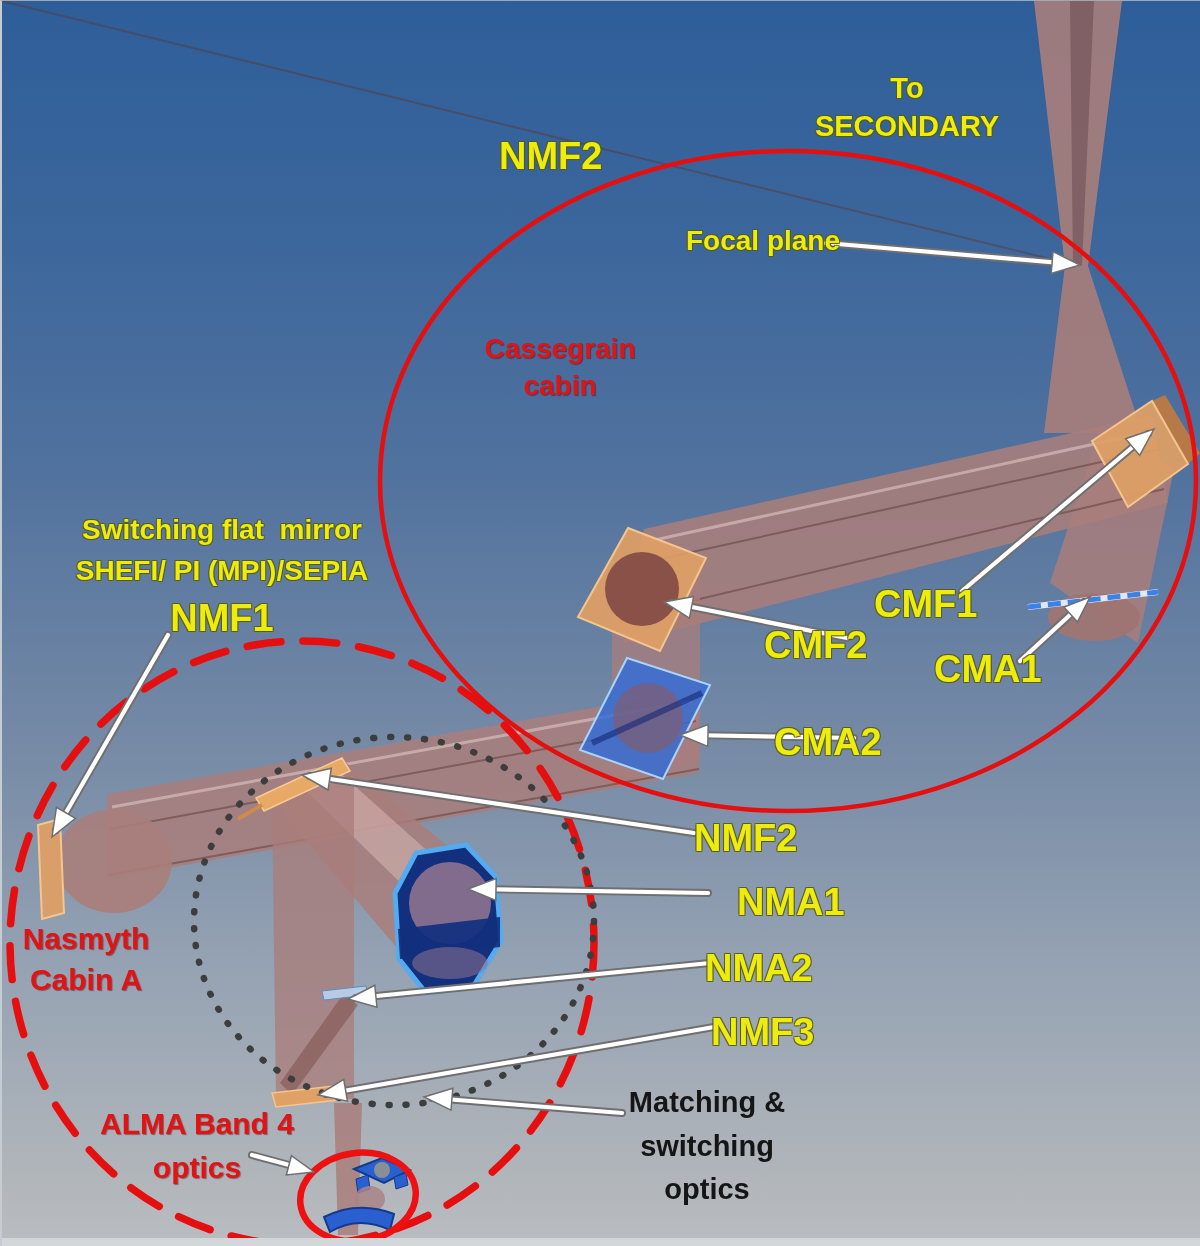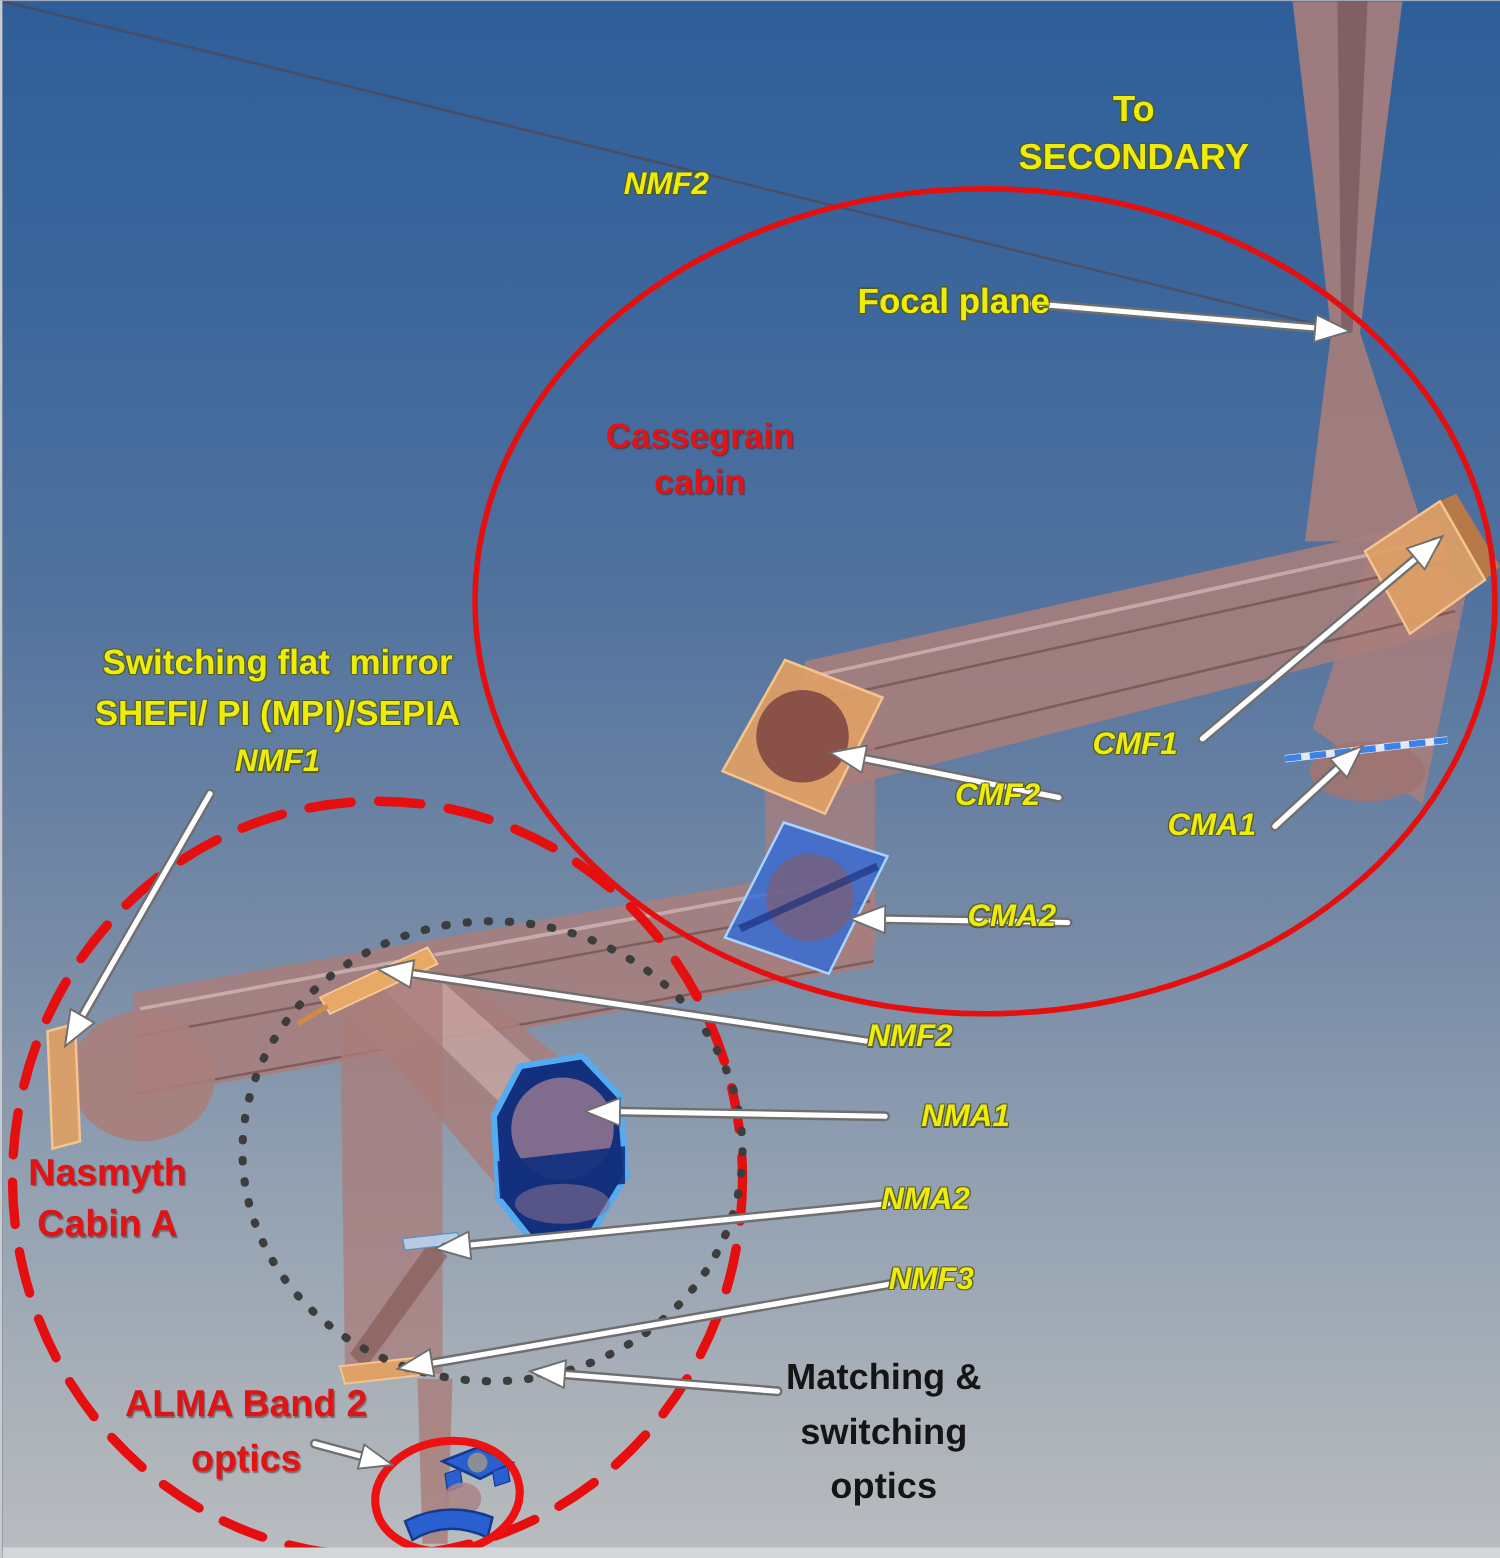--- a/index.html
+++ b/index.html
@@ -8,21 +8,21 @@
     font-family:"Liberation Sans", sans-serif;
     background:linear-gradient(180deg,#2e5e99 0%, #3b669c 18%, #51729e 38%, #7388a5 58%, #96a3b3 78%, #b0b5ba 94%, #b8bcc0 99%);
     border-left:2px solid #c6ccd4;border-top:1px solid #9fa9b6;
   }
   #bottom-strip{position:absolute;left:0;bottom:0;width:1200px;height:9px;background:#d4d7da;}
   svg{position:absolute;left:0;top:0;}
   .lbl{position:absolute;font-weight:bold;line-height:1.32;white-space:nowrap;}
   .yel{color:#eeec0c;text-shadow:-1px -1px 0 rgba(85,90,25,.8),1px -1px 0 rgba(85,90,25,.8),-1px 1px 0 rgba(85,90,25,.8),1px 1px 0 rgba(85,90,25,.8);}
   .red{color:#e01414;text-shadow:1px 1px 1px rgba(70,0,0,.45);}
   .blk{color:#151515;}
-  .code{font-style:italic;font-size:25px;}
+  .code{font-size:38px;}
   .s28{font-size:28px;margin-left:32px;}
   .s29{font-size:29px;}
   .s30{font-size:30px;}
   .ctr{text-align:center;}
   .pre{white-space:pre;}
   .beam{fill:#a97e7b;}
   .beamline{stroke:rgba(92,58,54,.5);stroke-width:2;fill:none;}
   .hilite{stroke:rgba(236,214,209,.5);stroke-width:3;fill:none;}
   .oplate{fill:#df9f65;stroke:#f4c58f;stroke-width:2;fill-opacity:.93;}
   .ashaft-o{stroke:#6f6f6f;stroke-width:8;stroke-linecap:round;}
@@ -230,21 +230,21 @@
   <div>Nasmyth</div>
   <div>Cabin A</div>
 </div>
 
 <div class="lbl yel code" style="left:692px;top:812px;">NMF2</div>
 <div class="lbl yel code" style="left:707px;top:876px;margin-left:28px;">NMA1</div>
 <div class="lbl yel code" style="left:703px;top:942px;">NMA2</div>
 <div class="lbl yel code" style="left:709px;top:1006px;">NMF3</div>
 
 <div class="lbl red s30 ctr" style="left:70px;top:1101px;width:250px;line-height:1.45;">
-  <div>ALMA Band 2</div>
+  <div>ALMA Band 4</div>
   <div>optics</div>
 </div>
 
 <div class="lbl blk s29 ctr" style="left:600px;top:1080px;width:210px;line-height:1.5;">
   <div>Matching &amp;</div>
   <div>switching</div>
   <div>optics</div>
 </div>
 
 <div id="bottom-strip"></div>

